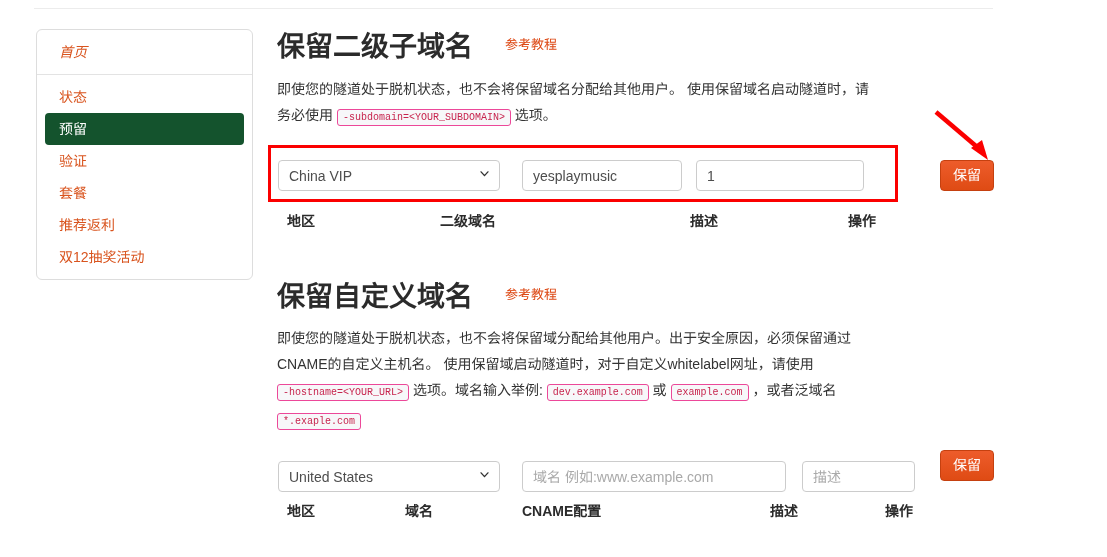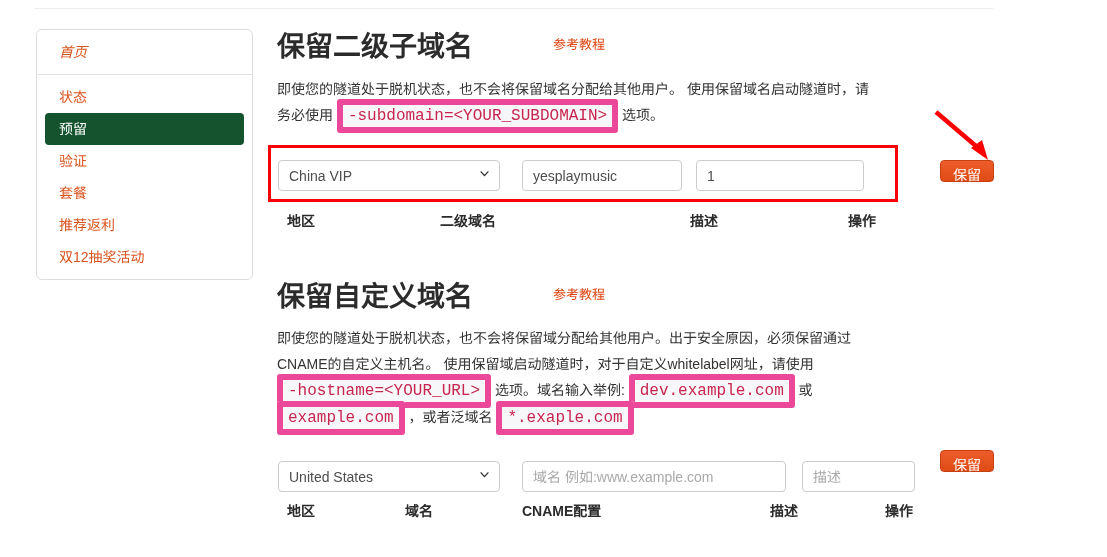--- a/index.html
+++ b/index.html
@@ -75,21 +75,20 @@
     position: absolute;
     left: 277px;
     top: 0;
     width: 820px;
     height: 557px;
   }
 
   .section-title-row {
     display: flex;
     align-items: flex-end;
-    gap: 48px;
   }
   h2.section-title {
     margin: 0;
     font-size: 28px;
     line-height: 30px;
     font-weight: bold;
     color: #2b2b2b;
     letter-spacing: 0px;
   }
   .tutorial-link {
@@ -105,24 +104,24 @@
 
   p.section-desc {
     margin: 0;
     font-size: 14px;
     line-height: 26px;
     color: #333333;
     width: 593px;
   }
   code.inline-code {
     font-family: "Liberation Mono", "DejaVu Sans Mono", monospace;
-    font-size: 16px;
+    font-size: 10px;
     color: #c7254e;
     background-color: #f7f7f9;
-    border: 6px solid #ec4899;
+    border: 1px solid #ec4899;
     border-radius: 3px;
     padding: 2px 5px;
     white-space: nowrap;
   }
 
   
   .form-row {
     position: absolute;
     display: flex;
     align-items: center;
@@ -153,21 +152,21 @@
   .select-wrap .chev {
     position: absolute;
     right: 11px;
     top: 11px;
     width: 9px;
     height: 6px;
     pointer-events: none;
   }
   .btn-reserve {
     box-sizing: border-box;
-    height: 22px;
+    height: 31px;
     min-width: 53px;
     padding: 0 12px;
     border: 1px solid #c5400f;
     border-radius: 4px;
     background: linear-gradient(to bottom, #ed5c2b 0%, #df4b14 100%);
     color: #ffffff;
     font-family: "Liberation Sans", "DejaVu Sans", sans-serif;
     font-size: 14px;
     line-height: 29px;
     text-align: center;

